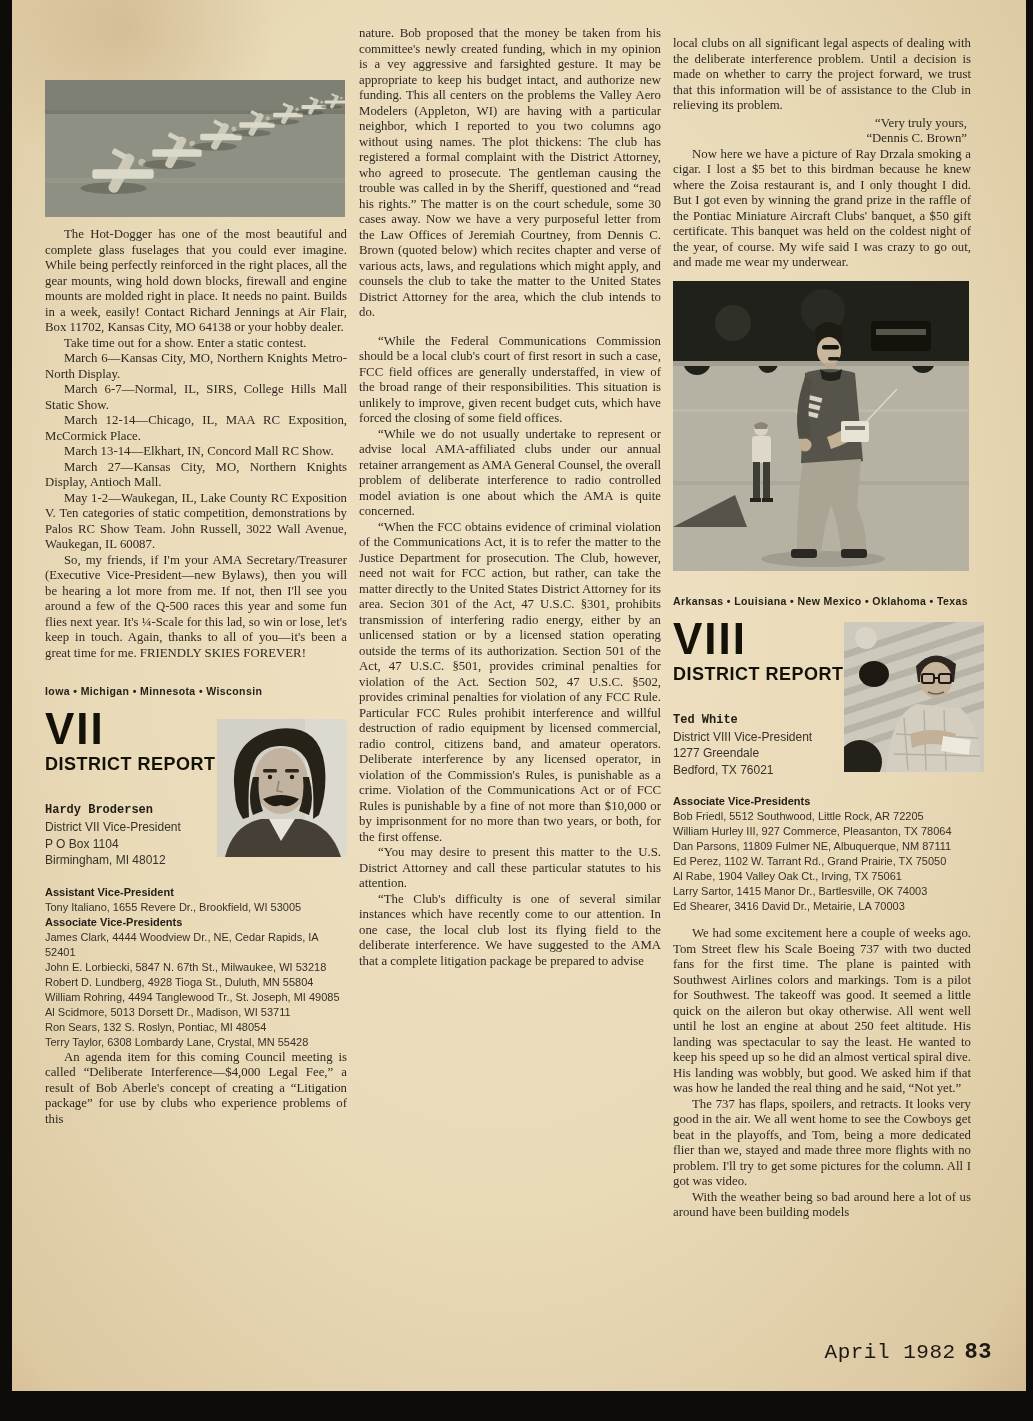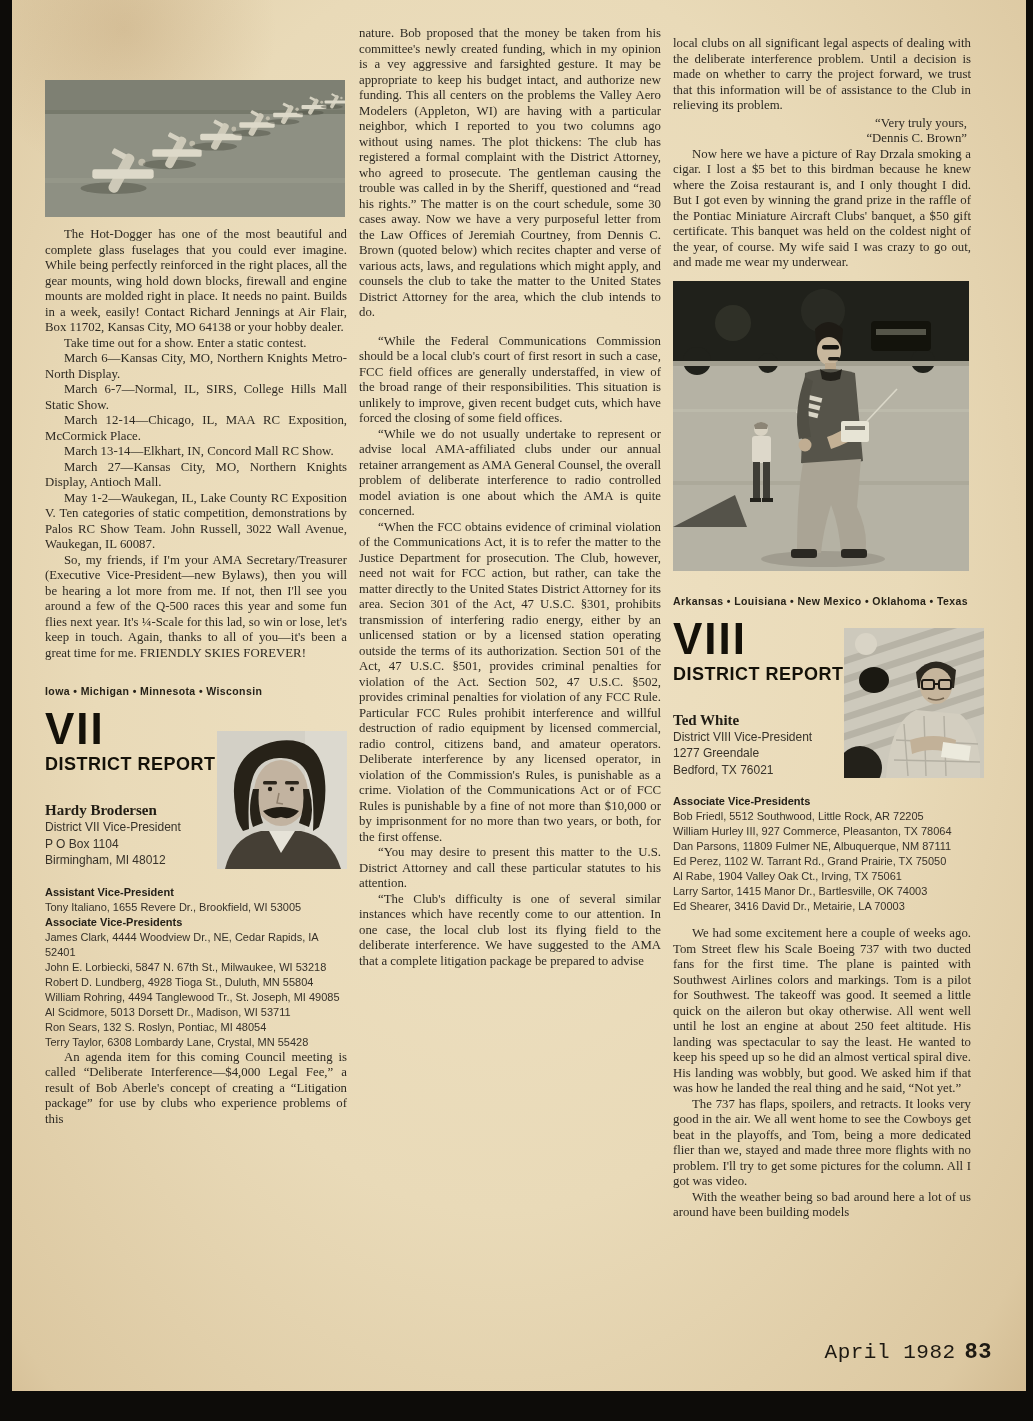--- a/index.html
+++ b/index.html
@@ -41,34 +41,34 @@
     padding-right:4px;margin-top:2px;
   }
   .para-gap{margin-top:12px;}
   .para-gap-lg{margin-top:26px;}
 
   .district{margin-top:24px;}
   .district-states{
     font-family:"Liberation Sans",sans-serif;font-weight:bold;
     font-size:10.5px;letter-spacing:.4px;color:#262219;margin-bottom:10px;
   }
-  .dist-row{display:flex;justify-content:space-between;align-items:flex-end;}
+  .dist-row{display:flex;justify-content:space-between;align-items:center;}
   .dist-left{flex:0 0 auto;}
   .dist-num{
     font-family:"Liberation Sans",sans-serif;font-weight:bold;
     font-size:44px;line-height:44px;letter-spacing:2px;color:#141109;
   }
   .dist-title{
     font-family:"Liberation Sans",sans-serif;font-weight:bold;
     font-size:18px;line-height:22px;letter-spacing:.5px;color:#141109;margin-top:2px;
   }
   .officer{margin-top:26px;}
   .officer-name{
-    font-family:Liberation Serif, serif;font-weight:bold;
-    font-size:15px;line-height:18px;color:#211d15;
+    font-family:Liberation Mono, monospace;font-weight:bold;
+    font-size:12px;line-height:18px;color:#211d15;
   }
   .officer-line{
     font-family:"Liberation Sans",sans-serif;
     font-size:12px;line-height:16.5px;color:#37322a;
   }
   .portrait7{width:130px;height:138px;flex:0 0 auto;}
   .portrait8{width:140px;height:150px;flex:0 0 auto;}
   .contact-lists{margin-top:16px;}
   .list-heading{
     font-family:"Liberation Sans",sans-serif;font-weight:bold;

